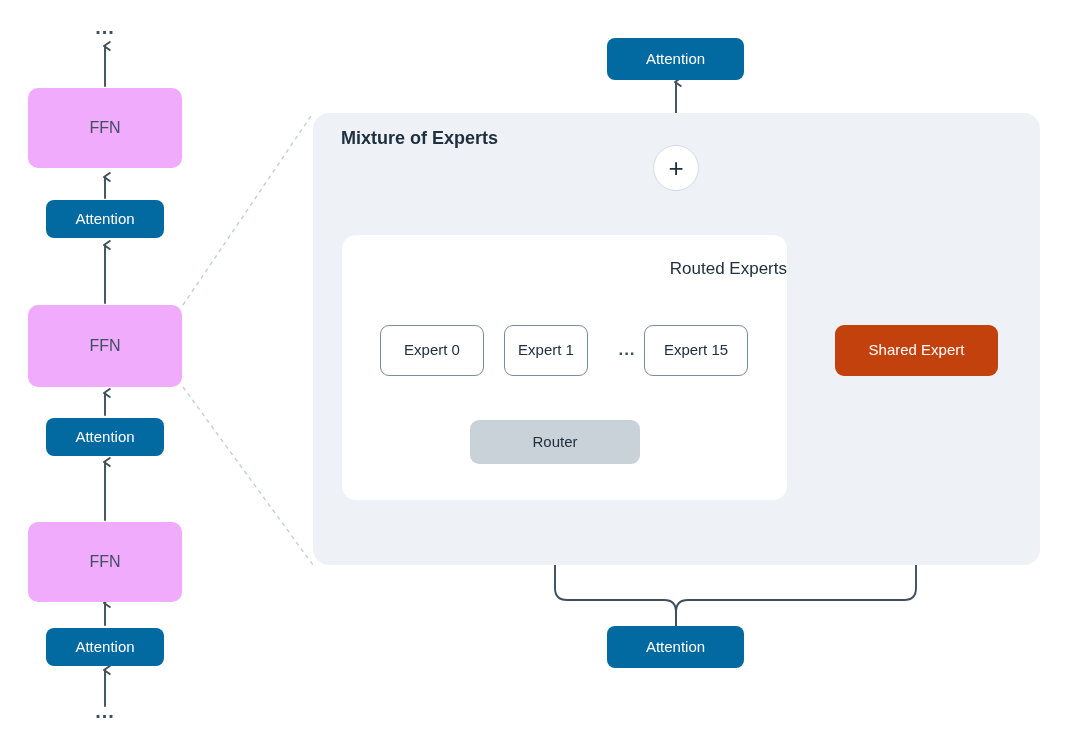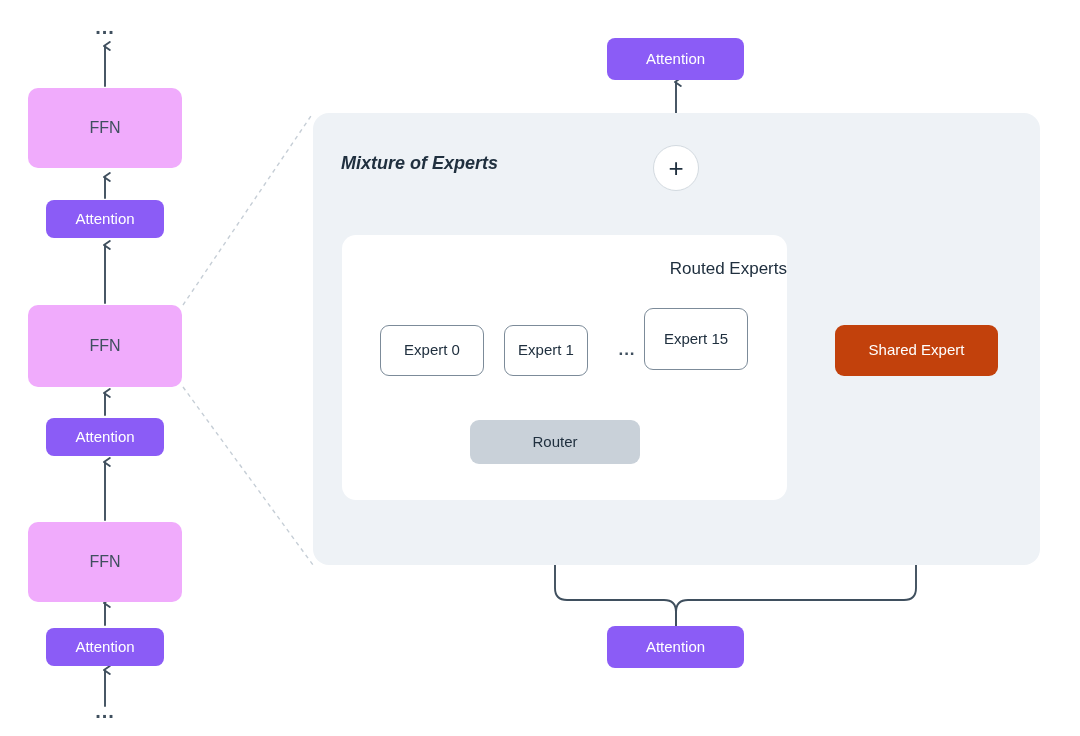--- a/index.html
+++ b/index.html
@@ -37,21 +37,21 @@
     white-space: nowrap;
   }
   
   .ffn-box {
     background: #f0abfc;
     border-radius: 10px;
     color: #3f4f5e;
     font-size: 16px;
   }
   .attn-box {
-    background: #8b5cf6;
+    background: #0369a1;
     border-radius: 8px;
     color: #ffffff;
     font-size: 15px;
   }
   .dots {
     color: #3f4f5e;
     font-size: 20px;
     letter-spacing: 1px;
     font-weight: 700;
   }
@@ -187,33 +187,33 @@
   <div class="node attn-box" style="left:46px; top:418px; width:118px; height:38px;">Attention</div>
 
   <div class="node ffn-box" style="left:28px; top:522px; width:154px; height:80px;">FFN</div>
 
   <div class="node attn-box" style="left:46px; top:628px; width:118px; height:38px;">Attention</div>
 
   <div class="node dots" style="left:85px; top:700px; width:40px; height:22px;">...</div>
 
   <div class="moe-panel" style="left:313px; top:113px; width:727px; height:452px;"></div>
 
-  <div class="moe-title" style="left:341px; top:153px;font-style:italic;">Mixture of Experts</div>
+  <div class="moe-title" style="left:341px; top:128px;">Mixture of Experts</div>
 
   <div class="routed-panel" style="left:342px; top:235px; width:445px; height:265px;"></div>
 
   <div class="routed-title" style="left:342px; top:259px; width:445px;">Routed Experts</div>
 
   <div class="node expert-box" style="left:380px; top:325px; width:104px; height:51px;">Expert 0</div>
 
   <div class="node expert-box" style="left:504px; top:325px; width:84px; height:51px;">Expert 1</div>
 
   <div class="node expert-ellipsis" style="left:612px; top:338px; width:30px; height:24px;">...</div>
 
-  <div class="node expert-box" style="left:644px; top:308px; width:104px; height:62px;">Expert 15</div>
+  <div class="node expert-box" style="left:644px; top:325px; width:104px; height:51px;">Expert 15</div>
 
   <div class="node router-box" style="left:470px; top:420px; width:170px; height:44px;">Router</div>
 
   <div class="node shared-box" style="left:835px; top:325px; width:163px; height:51px;">Shared Expert</div>
 
   <div class="plus-circle" style="left:653px; top:145px;">+</div>
 
   <div class="node attn-box" style="left:607px; top:38px; width:137px; height:42px;">Attention</div>
 
   <div class="node attn-box" style="left:607px; top:626px; width:137px; height:42px;">Attention</div>

